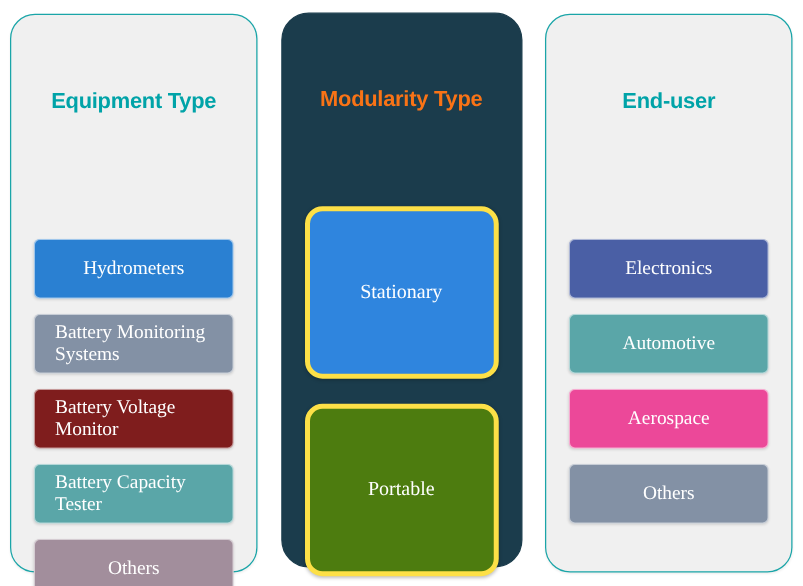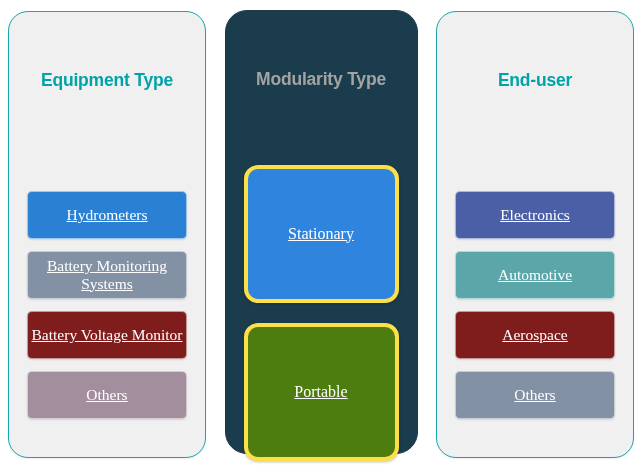--- a/index.html
+++ b/index.html
@@ -84,27 +84,25 @@
   .items--dark {
     margin-top: 36px;
     gap: 20px;
   }
 
   
   .chip {
     font-family: "Liberation Serif", serif;
     font-size: 15.5px;
     color: #ffffff;
-    text-align: center;
     line-height: 1.12;
     display: flex;
     align-items: center;
     justify-content: center;
-    padding: 2px 2px;
-    text-decoration: underline;
+    padding: 2px 16px;
   }
 
   .chip--light {
     width: 160px;
     height: 48px;
     border-radius: 5px;
     border: 1px solid rgba(255,255,255,0.55);
     box-shadow: 0 1px 2px rgba(0,0,0,0.12);
   }
 
@@ -121,35 +119,36 @@
 <body style="background: rgb(255, 255, 255);">
 
 <div class="board">
 
   <section class="panel panel--light" style="background-color: rgb(240, 240, 240); border-color: rgb(26, 165, 168);">
     <h2 class="panel-title" style="color: rgb(0, 163, 168);">Equipment Type</h2>
     <div class="items items--light">
       <div class="chip chip--light" style="background-color: rgb(42, 128, 210);">Hydrometers</div>
       <div class="chip chip--light" style="background-color: rgb(131, 145, 165);">Battery Monitoring Systems</div>
       <div class="chip chip--light" style="background-color: #7f1d1d;">Battery Voltage Monitor</div>
+      <div class="chip chip--light" style="background-color: rgb(90, 166, 168);">Battery Capacity Tester</div>
       <div class="chip chip--light" style="background-color: rgb(162, 142, 156);">Others</div>
     </div>
   </section>
 
   <section class="panel panel--dark" style="background-color: rgb(27, 60, 76); border-color: rgb(27, 60, 76);">
-    <h2 class="panel-title" style="color: #a3a3a3;">Modularity Type</h2>
+    <h2 class="panel-title" style="color: #f97316;">Modularity Type</h2>
     <div class="items items--dark">
       <div class="chip chip--dark" style="background-color: rgb(47, 133, 222);">Stationary</div>
       <div class="chip chip--dark" style="background-color: #4d7c0f;">Portable</div>
     </div>
   </section>
 
   <section class="panel panel--light" style="background-color: rgb(240, 240, 240); border-color: rgb(26, 165, 168);">
     <h2 class="panel-title" style="color: rgb(0, 163, 168);">End-user</h2>
     <div class="items items--light">
       <div class="chip chip--light" style="background-color: rgb(74, 95, 165);">Electronics</div>
       <div class="chip chip--light" style="background-color: rgb(90, 166, 168);">Automotive</div>
-      <div class="chip chip--light" style="background-color: #7f1d1d;">Aerospace</div>
+      <div class="chip chip--light" style="background-color: #ec4899;">Aerospace</div>
       <div class="chip chip--light" style="background-color: rgb(131, 145, 165);">Others</div>
     </div>
   </section>
 
 </div>
 
 </body></html>

